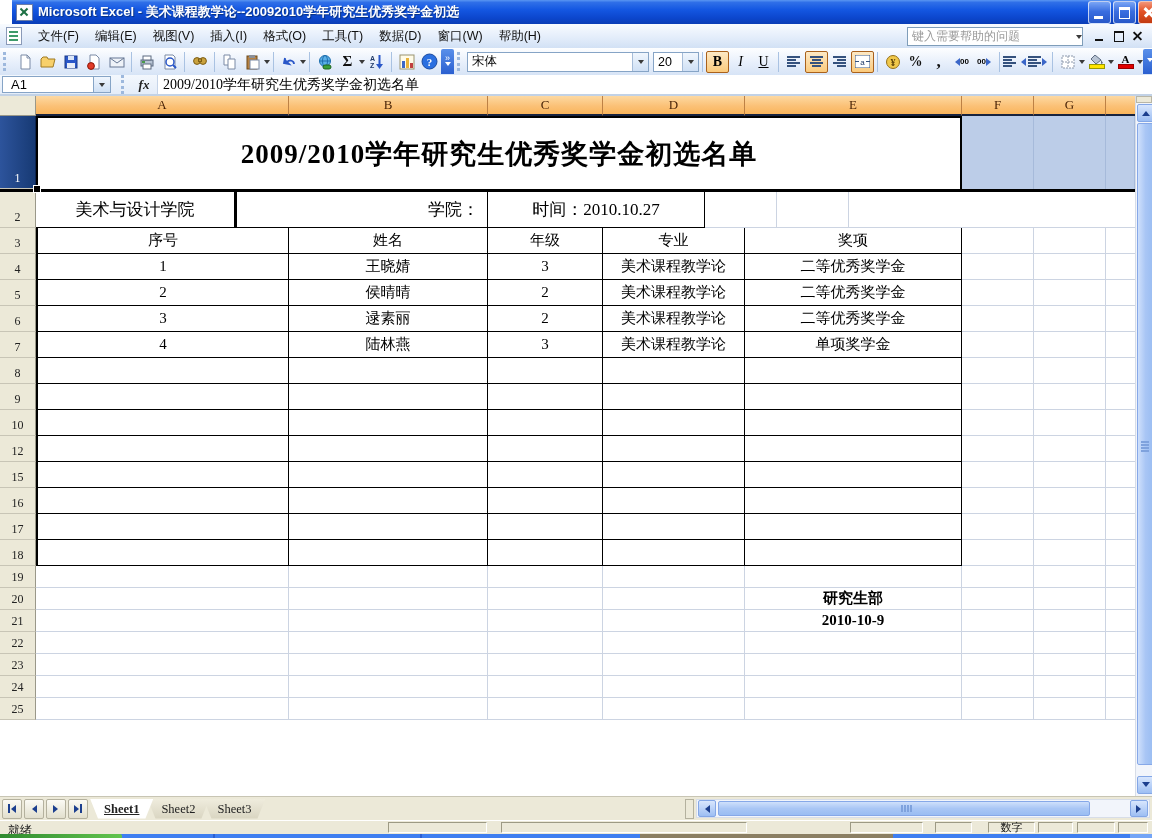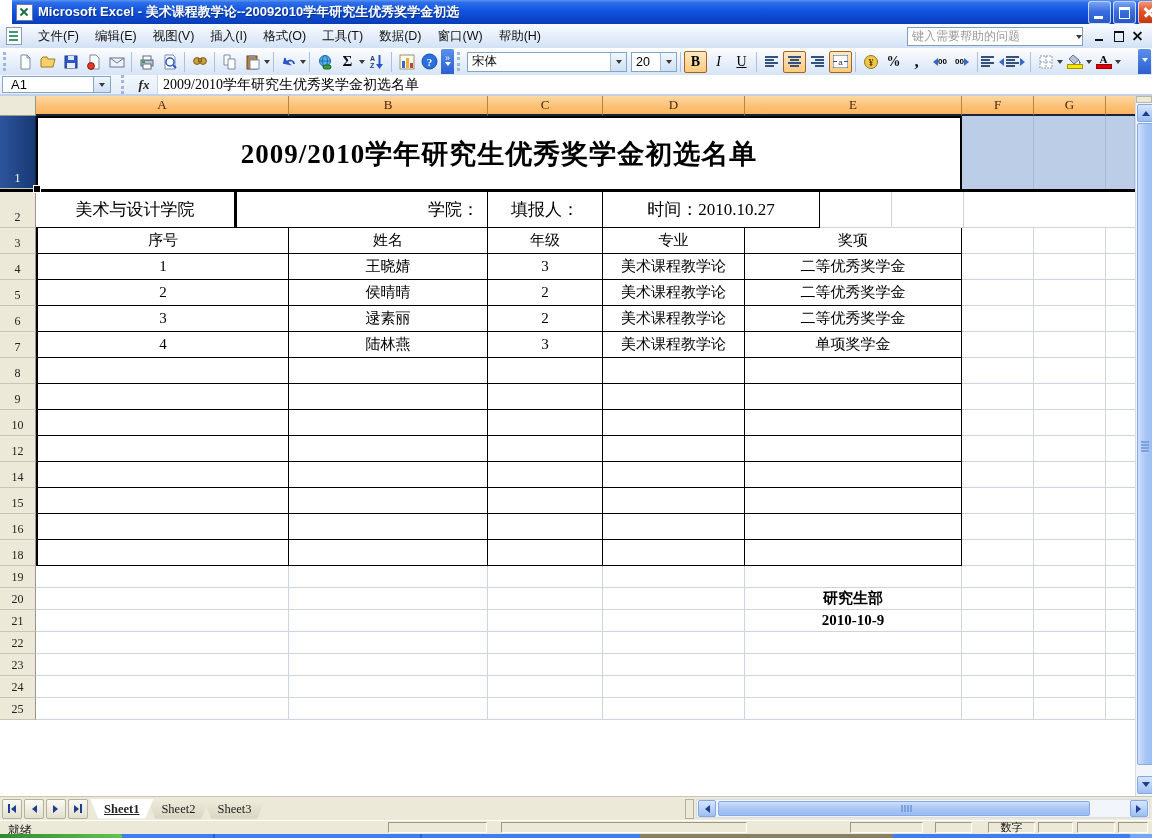--- a/index.html
+++ b/index.html
@@ -297,21 +297,21 @@
         <circle cx="8.5" cy="8.5" r="7.5" fill="#2a6fe0" stroke="#1a4aa0"></circle>
         <text x="8.5" y="12.5" text-anchor="middle" font-size="11" font-weight="bold" fill="#fff" font-family="Liberation Serif,serif">?</text>
       </svg>
     </span>
   <span class="chev">
       <span>»</span>
       <span class="dd" style="border-top-color:#fff;margin:0"></span>
     </span>
 
   <span class="grip"></span>
-  <span class="combo" style="width:160px">
+  <span class="combo" style="width:182px">
     <span>宋体</span>
     <span class="cab">
         <span class="dd"></span>
       </span>
   </span>
   <span class="combo" style="width:46px;margin-left:4px">
     <span>20</span>
     <span class="cab">
         <span class="dd"></span>
       </span>
@@ -461,21 +461,20 @@
       <div class="cell selblue wf"></div>
       <div class="cell selblue wg"></div>
       <div class="cell selblue wh"></div>
       <span class="fill-handle"></span>
     </div>
 
     <div class="row h36">
       <div class="rn">2</div>
       <div class="cell blk wb t17">美术与设计学院</div>
       <div class="cell blk bl wa t17 lab-right">学院：</div>
-      <div class="cell blk wc t17">填报人：</div>
       <div class="cell blk we t17">时间：2010.10.27</div>
       <div class="cell gc wf"></div>
         <div class="cell gc wg"></div>
         <div class="cell gc wh"></div>
     </div>
 
     <div class="row h26">
       <div class="rn">3</div>
       <div class="cell blk bl wa t15">序号</div>
       <div class="cell blk wb t15">姓名</div>
@@ -570,43 +569,43 @@
         <div class="cell blk bl wa"></div>
         <div class="cell blk wb"></div>
         <div class="cell blk wc"></div>
         <div class="cell blk wd"></div>
         <div class="cell blk we"></div>
         <div class="cell gc wf"></div>
         <div class="cell gc wg"></div>
         <div class="cell gc wh"></div>
       </div>
     <div class="row h26">
-        <div class="rn">14</div>
-        <div class="cell blk bl wa"></div>
-        <div class="cell blk wb"></div>
-        <div class="cell blk wc"></div>
-        <div class="cell blk wd"></div>
-        <div class="cell blk we"></div>
-        <div class="cell gc wf"></div>
-        <div class="cell gc wg"></div>
-        <div class="cell gc wh"></div>
-      </div>
-    <div class="row h26">
         <div class="rn">15</div>
         <div class="cell blk bl wa"></div>
         <div class="cell blk wb"></div>
         <div class="cell blk wc"></div>
         <div class="cell blk wd"></div>
         <div class="cell blk we"></div>
         <div class="cell gc wf"></div>
         <div class="cell gc wg"></div>
         <div class="cell gc wh"></div>
       </div>
     <div class="row h26">
         <div class="rn">16</div>
+        <div class="cell blk bl wa"></div>
+        <div class="cell blk wb"></div>
+        <div class="cell blk wc"></div>
+        <div class="cell blk wd"></div>
+        <div class="cell blk we"></div>
+        <div class="cell gc wf"></div>
+        <div class="cell gc wg"></div>
+        <div class="cell gc wh"></div>
+      </div>
+    <div class="row h26">
+        <div class="rn">17</div>
         <div class="cell blk bl wa"></div>
         <div class="cell blk wb"></div>
         <div class="cell blk wc"></div>
         <div class="cell blk wd"></div>
         <div class="cell blk we"></div>
         <div class="cell gc wf"></div>
         <div class="cell gc wg"></div>
         <div class="cell gc wh"></div>
       </div>
     <div class="row h26">

